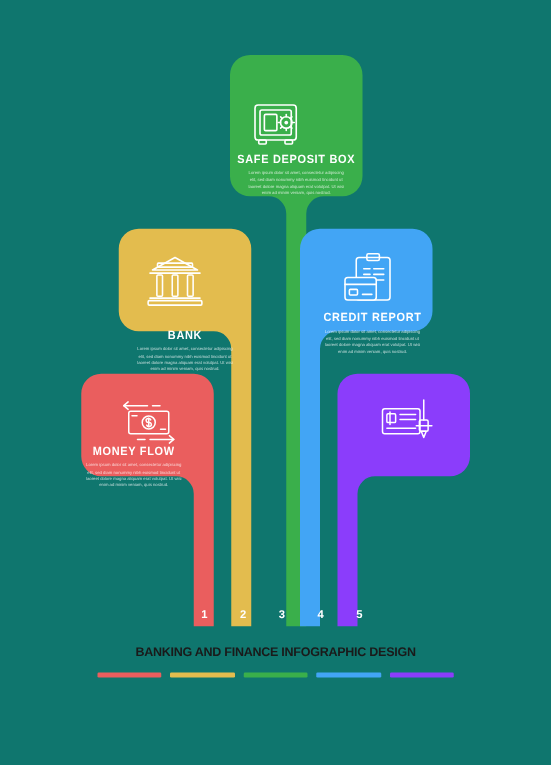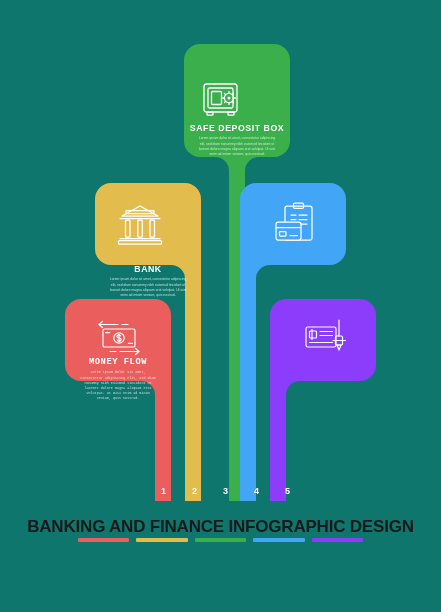--- a/index.html
+++ b/index.html
@@ -52,21 +52,21 @@
     text-align: center;
     width: 17px;
   }
   
   #footer-title {
     position: absolute;
     left: 0;
     top: 517px;
     width: 441px;
     text-align: center;
-    font-size: 17px;
+    font-size: 10px;
     font-weight: 700;
     letter-spacing: -0.2px;
     color: #1a1a1a;
   }
   #footer-bars {
     position: absolute;
     left: 78px;
     top: 538px;
     width: 285px;
     display: flex;
@@ -239,22 +239,26 @@
   <div class="card-text" style="left:184px; top:123px; width:106px;">
     <div class="card-title">SAFE DEPOSIT BOX</div>
     <div class="card-body">Lorem ipsum dolor sit amet, consectetur adipiscing elit, sed diam nonummy nibh euismod tincidunt ut laoreet dolore magna aliquam erat volutpat. Ut wisi enim ad minim veniam, quis nostrud.</div>
   </div>
 
   <div class="card-text" style="left:95px; top:264px; width:106px;">
     <div class="card-title">BANK</div>
     <div class="card-body">Lorem ipsum dolor sit amet, consectetur adipiscing elit, sed diam nonummy nibh euismod tincidunt ut laoreet dolore magna aliquam erat volutpat. Ut wisi enim ad minim veniam, quis nostrud.</div>
   </div>
 
-
-  <div class="card-text" style="left:65px; top:357px; width:106px;font-family:Liberation Mono, monospace;">
+  <div class="card-text" style="left:245px; top:250px; width:106px;">
+    <div class="card-title">CREDIT REPORT</div>
+    <div class="card-body">Lorem ipsum dolor sit amet, consectetur adipiscing elit, sed diam nonummy nibh euismod tincidunt ut laoreet dolore magna aliquam erat volutpat. Ut wisi enim ad minim veniam, quis nostrud.</div>
+  </div>
+
+  <div class="card-text" style="left:54px; top:357px; width:106px;">
     <div class="card-title">MONEY FLOW</div>
     <div class="card-body">Lorem ipsum dolor sit amet, consectetur adipiscing elit, sed diam nonummy nibh euismod tincidunt ut laoreet dolore magna aliquam erat volutpat. Ut wisi enim ad minim veniam, quis nostrud.</div>
   </div>
 
 
   <div class="stem-num" style="left:155px; top:486px;">1</div>
   <div class="stem-num" style="left:186px; top:486px;">2</div>
   <div class="stem-num" style="left:217px; top:486px;">3</div>
   <div class="stem-num" style="left:248px; top:486px;">4</div>
   <div class="stem-num" style="left:279px; top:486px;">5</div>

